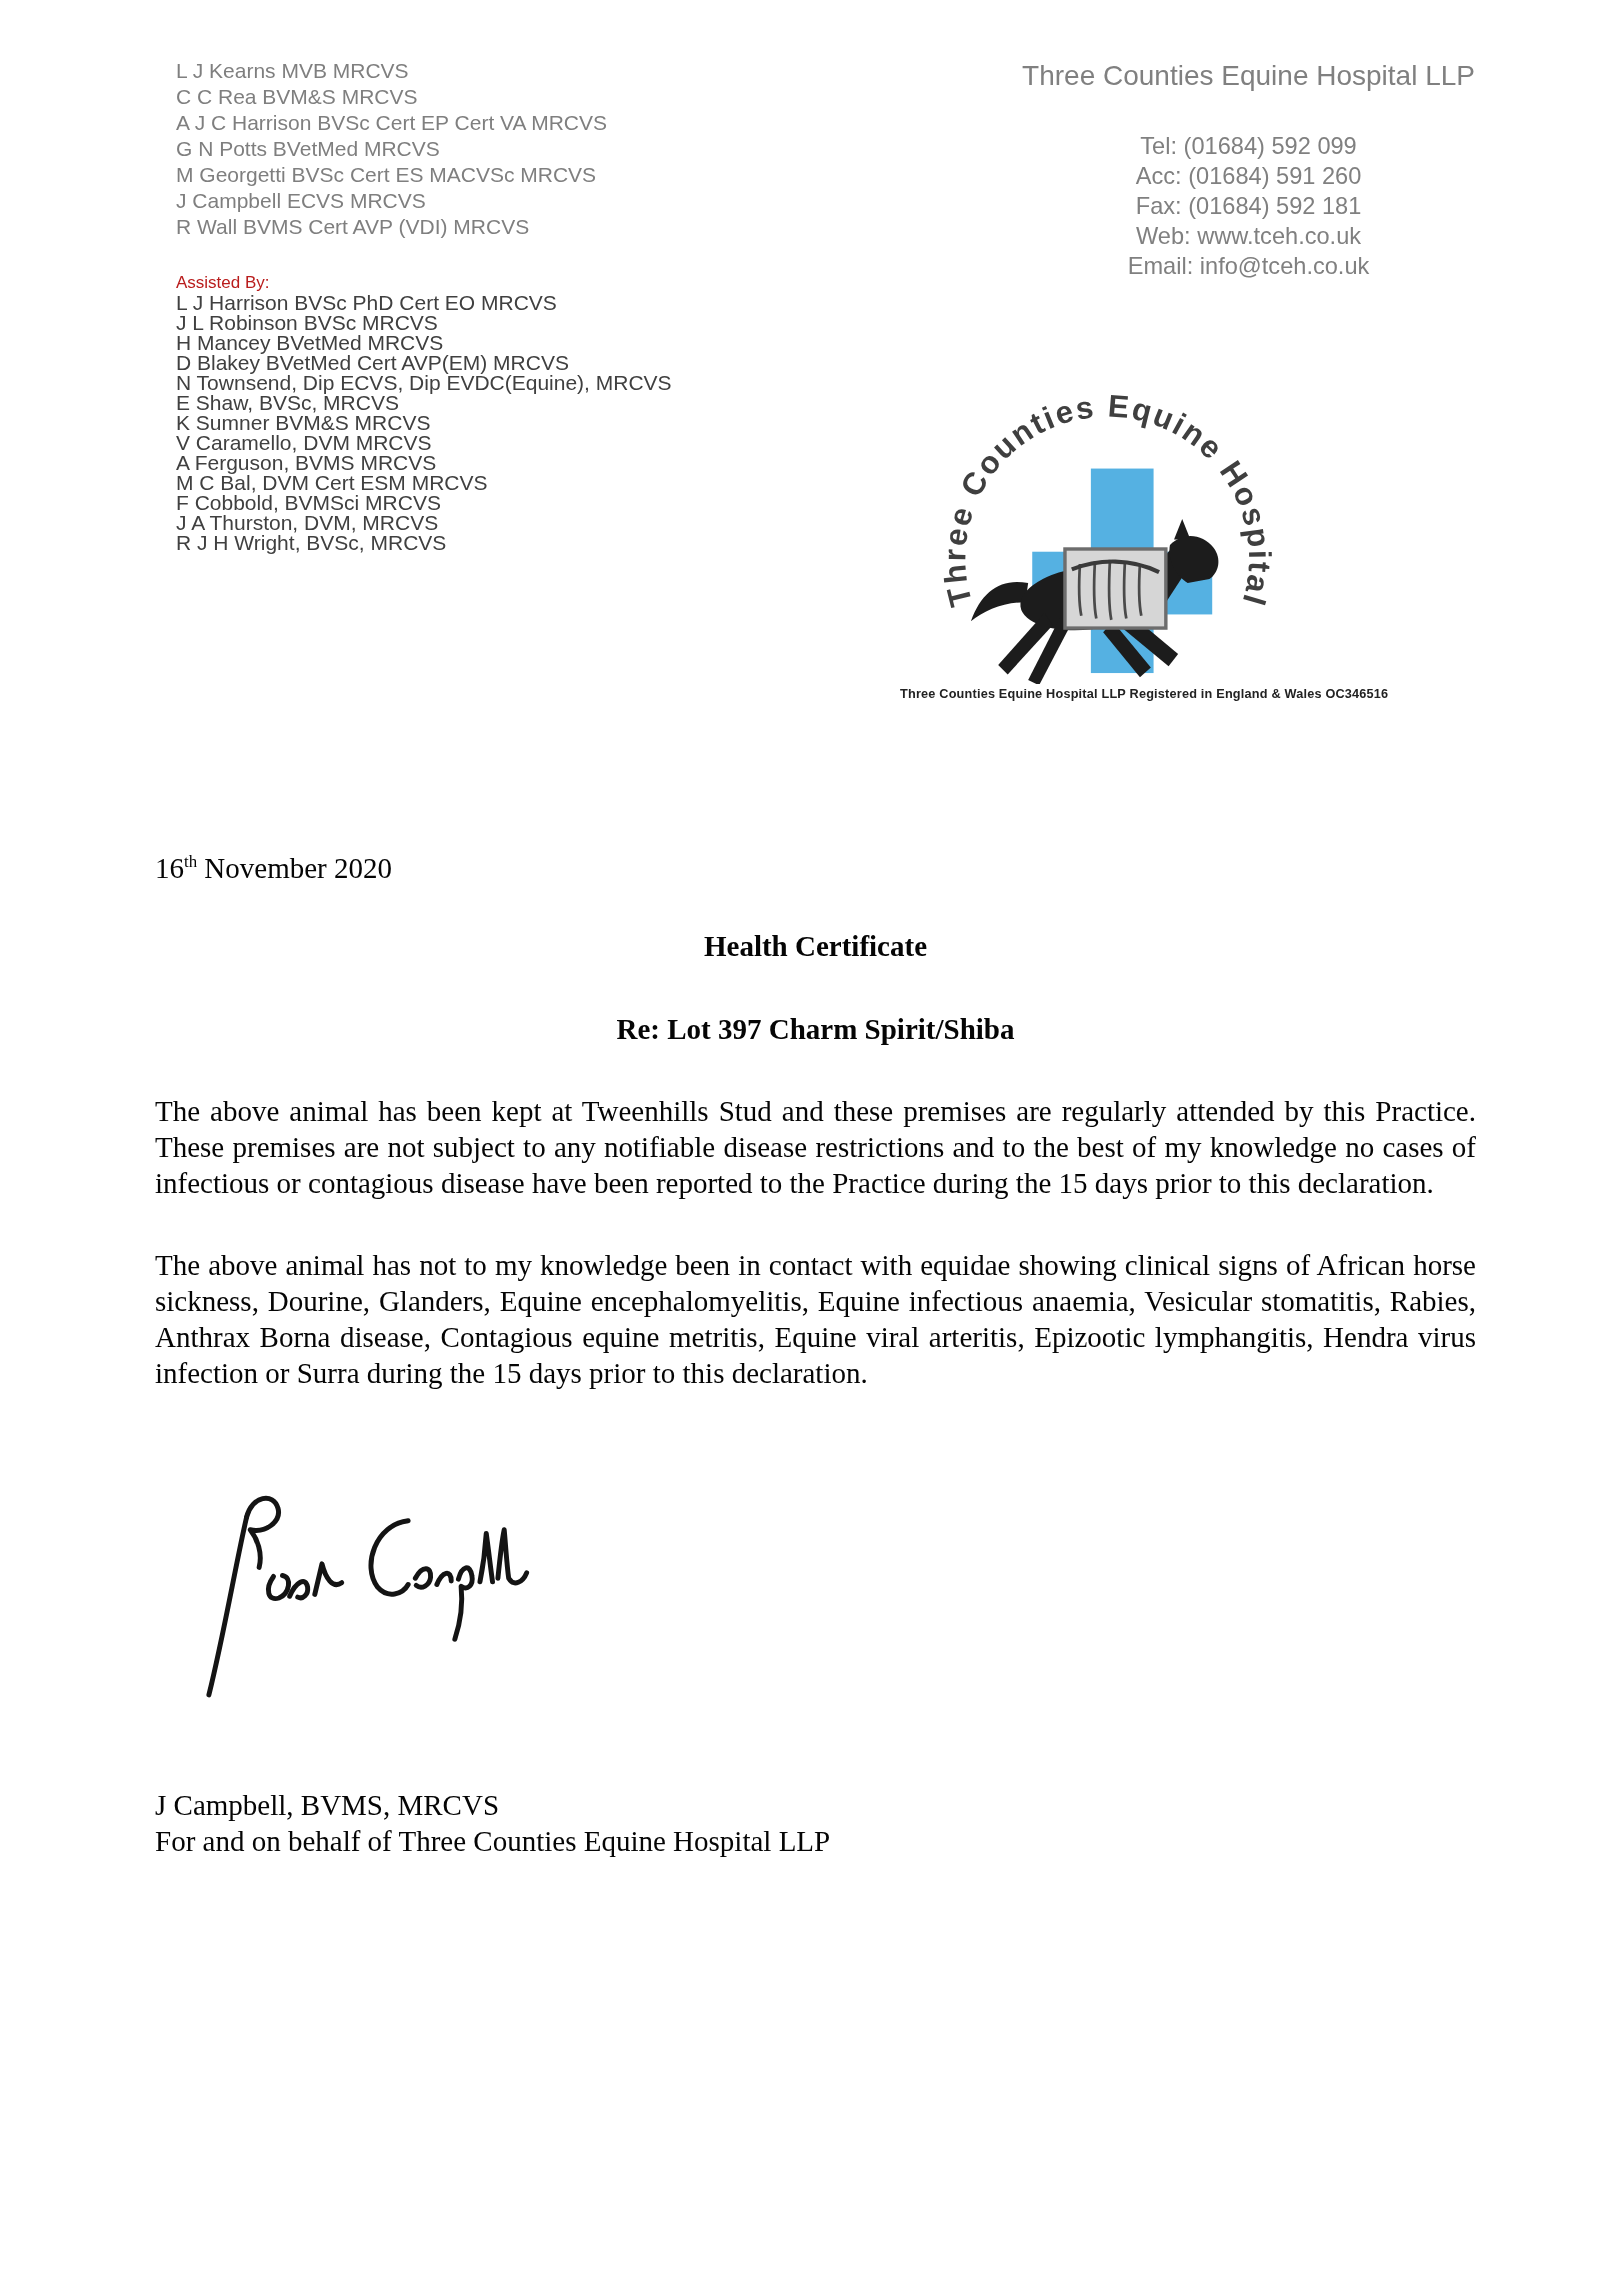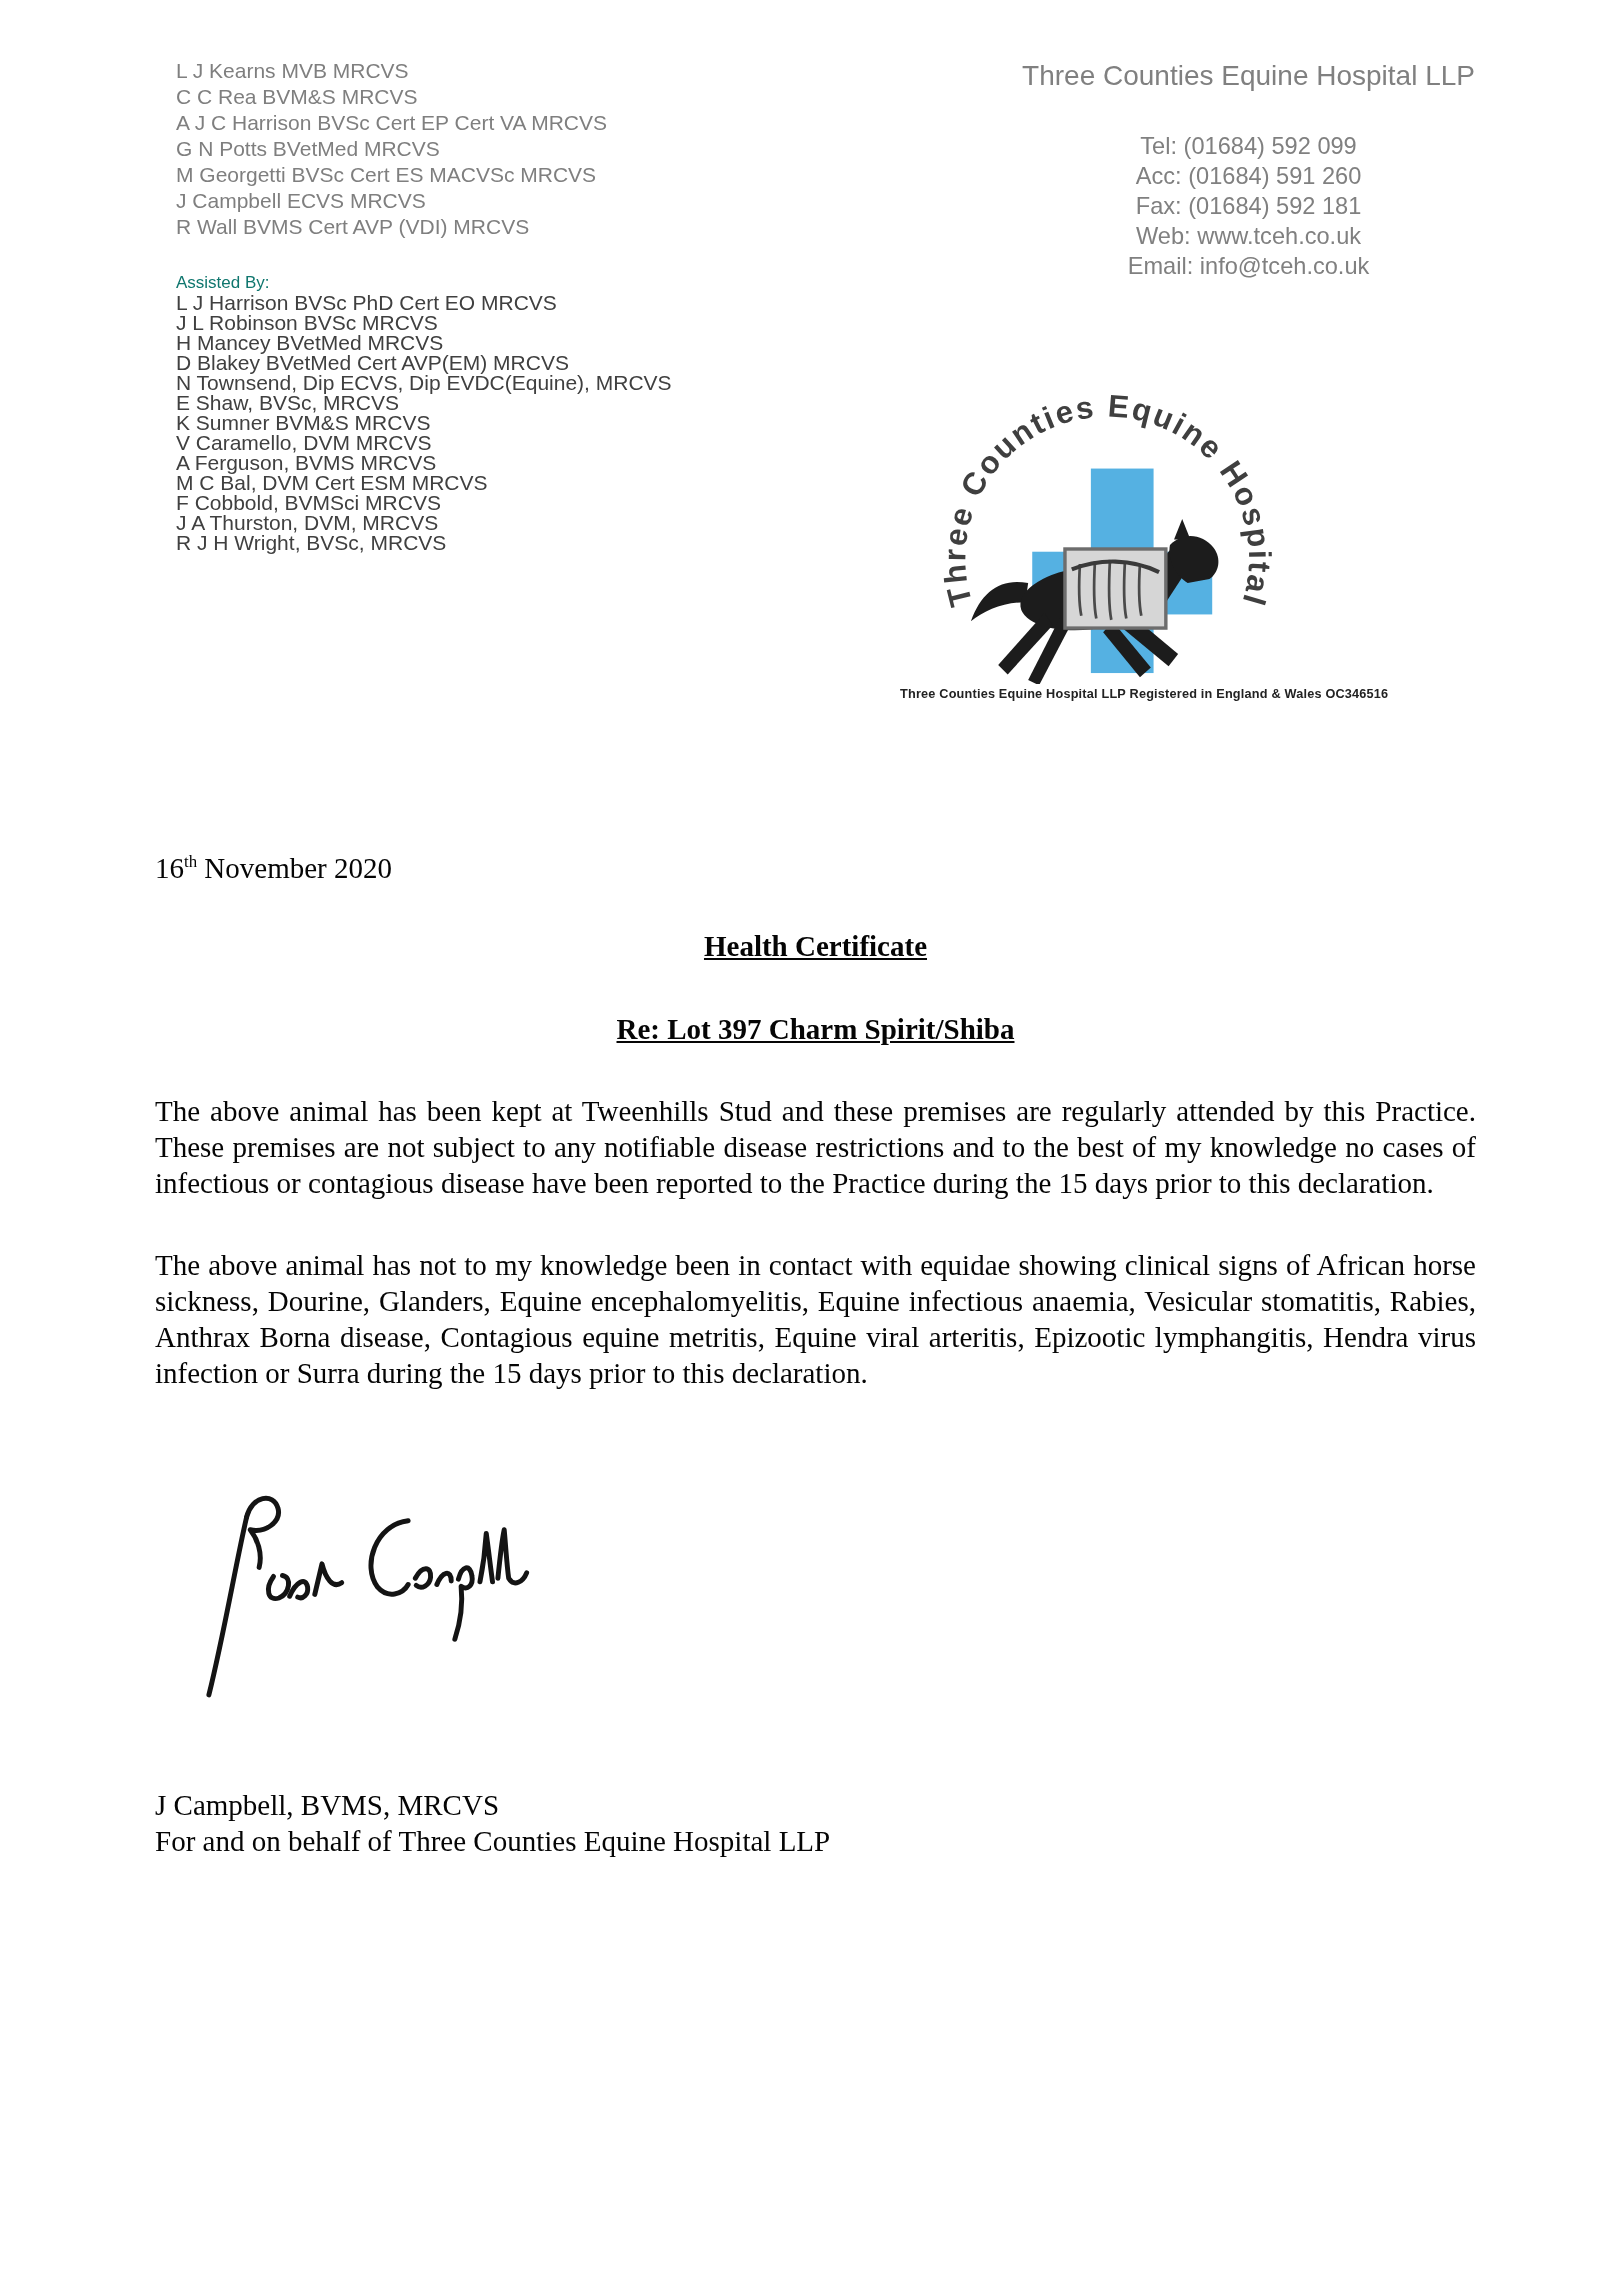--- a/index.html
+++ b/index.html
@@ -8,21 +8,21 @@
     width: 1619px;
     height: 2273px;
     background: #ffffff;
     overflow: hidden;
     font-family: "Liberation Sans", sans-serif;
   }
 
   
   .vets { position: absolute; left: 176px; top: 58px; color: #7f7f7f; }
   .partners .line { font-size: 21px; line-height: 26px; white-space: nowrap; }
-  .assisted-label { margin-top: 32px; font-size: 17px; line-height: 21px; color: #0f766e; }
+  .assisted-label { margin-top: 32px; font-size: 17px; line-height: 21px; color: #b91c1c; }
   .assistants .line { font-size: 21px; line-height: 20px; color: #404040; white-space: nowrap; }
 
   
   .practice { position: absolute; right: 144px; top: 58px; text-align: center; color: #808080; }
   .practice-name { font-size: 28px; line-height: 35px; white-space: nowrap; }
   .address .line { font-size: 23.6px; line-height: 30px; }
   .contacts { margin-top: 38px; }
   .contacts .line { font-size: 23.6px; line-height: 30px; }
 
   
@@ -30,21 +30,21 @@
   .logo svg { width: 409px; height: 300px; display: block; }
   .registration { font-size: 12.7px; font-weight: bold; color: #222; margin-top: 2.7px; letter-spacing: 0.2px; white-space: nowrap; }
 
   
   .main {
     position: absolute; left: 155px; top: 850px; width: 1321px;
     font-family: "Liberation Serif", serif; color: #050505;
     font-size: 29px; line-height: 36px;
   }
   .date sup { font-size: 0.58em; line-height: 0; }
-  .heading { text-align: center; font-weight: bold; text-decoration: underline; }
+  .heading { text-align: center; font-weight: bold; }
   .title { margin-top: 42px; }
   .subject { margin-top: 47px; }
   .para { text-align: justify; margin-top: 46px; }
   .signature-wrap { margin-top: 90px; margin-left: 9px; }
   .signature-wrap svg { width: 377px; height: 225px; display: block; }
   .signatory { margin-top: 81px; }
   .signatory .line { line-height: 36px; }
 </style>
 </head>
 <body>

